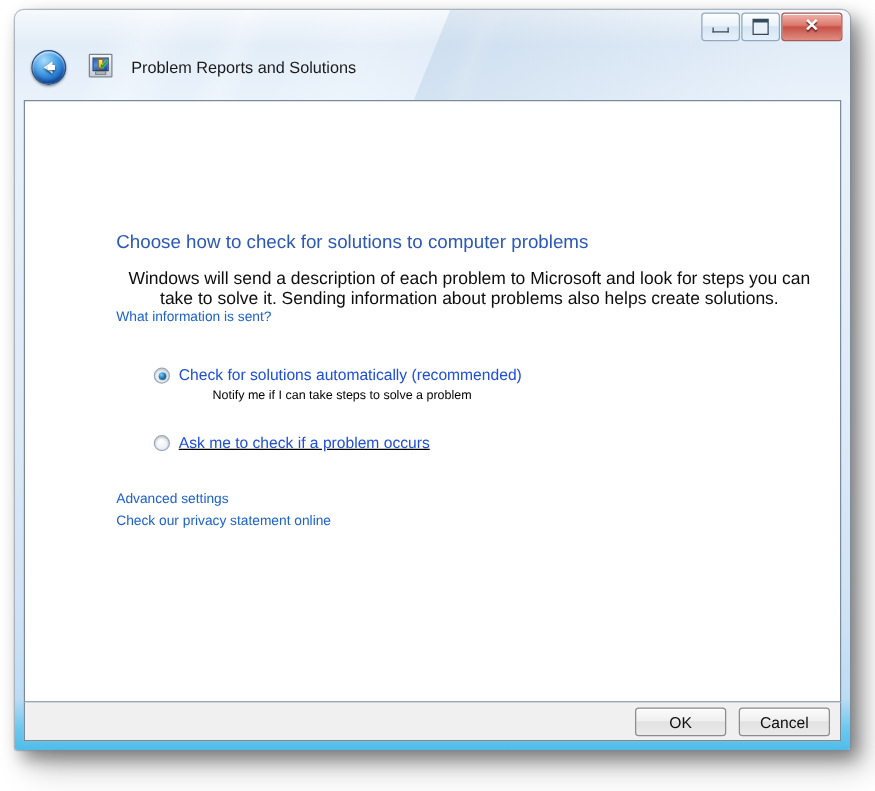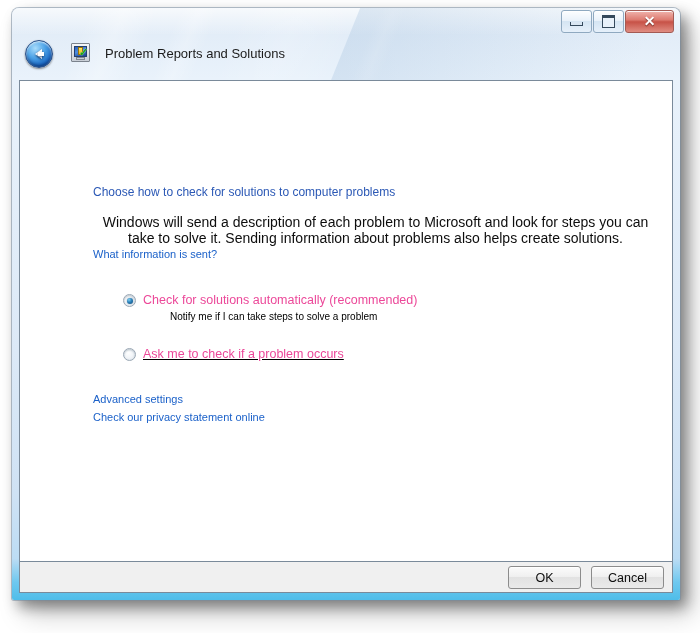--- a/index.html
+++ b/index.html
@@ -229,21 +229,21 @@
     background: #ffffff;
     border: 1px solid #7a8a9a;
     box-sizing: border-box;
     overflow: hidden;
   }
 
   #heading {
     position: absolute;
     left: 73px;
     top: 104px;
-    font-size: 12px;
+    font-size: 15px;
     color: #2b58b5;
     white-space: nowrap;
   }
 
   #body-text {
     position: absolute;
     left: 73px;
     top: 133px;
     width: 565px;
     font-size: 14px;
@@ -296,21 +296,21 @@
     content: "";
     position: absolute;
     left: 2.5px; top: 2.5px;
     width: 6px; height: 6px;
     border-radius: 50%;
     background: radial-gradient(circle at 35% 30%, #7fd0f2 0%, #2a7fb8 45%, #0d4a78 100%);
     box-shadow: 0 0 1px rgba(10,60,100,0.8);
   }
   .option-label {
     font-size: 12.5px;
-    color: #ec4899;
+    color: #1d4ed8;
     line-height: 16px;
   }
   .option-sub {
     font-size: 10px;
     color: #000000;
     line-height: 16px;
     margin-left: 47px;
     margin-top: 1px;
   }
   #option-row-2 { margin-top: 21px; text-decoration: underline; }

